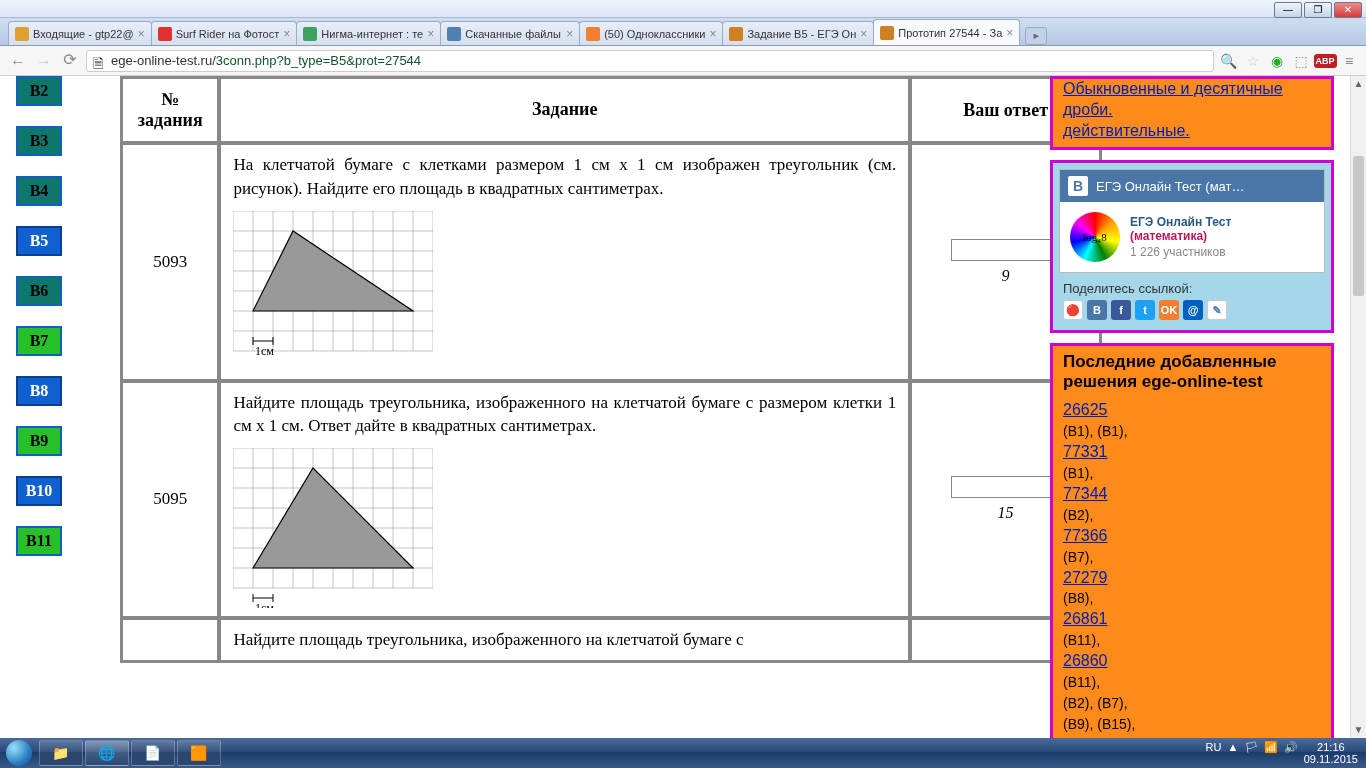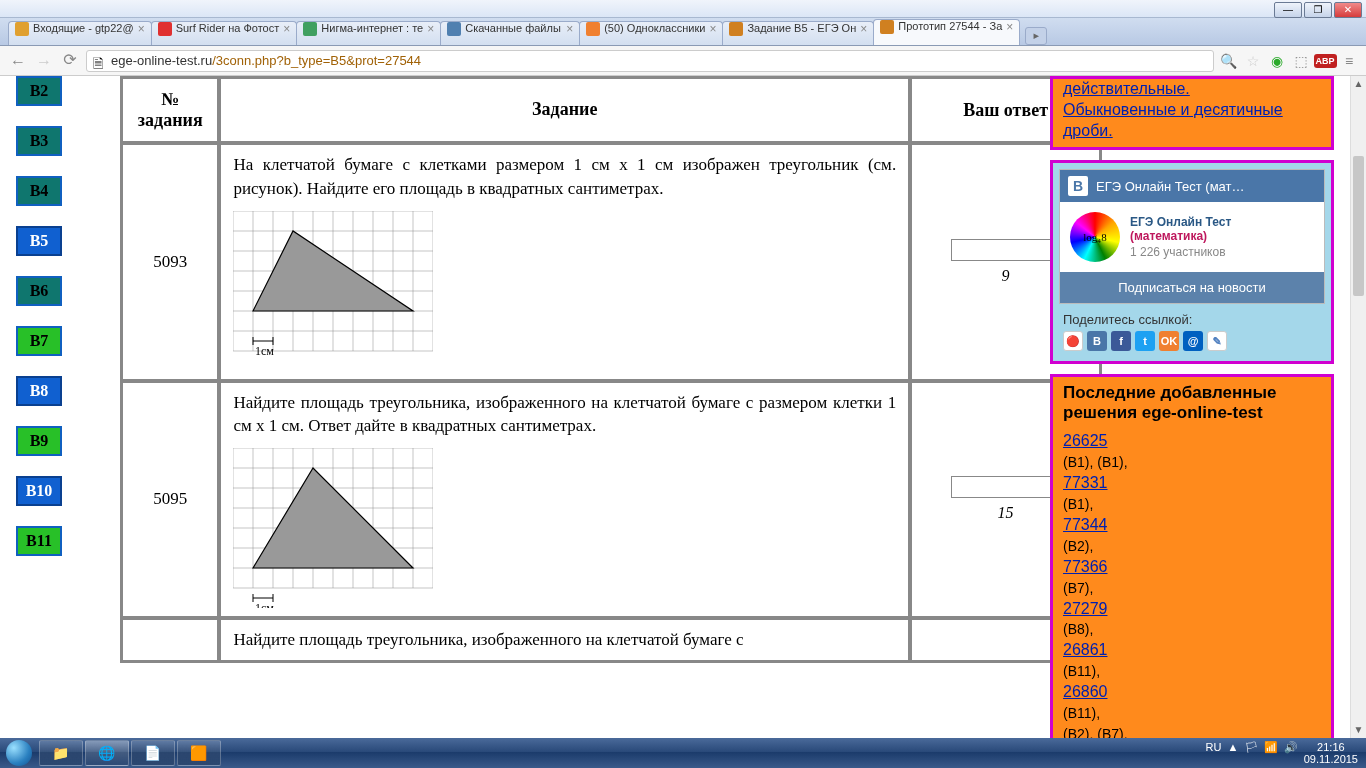--- a/index.html
+++ b/index.html
@@ -5,32 +5,32 @@
 * { box-sizing: border-box; margin: 0; padding: 0; }
 body { font-family: Arial, sans-serif; font-size: 14px; background: #fff; width: 1366px; height: 768px; overflow: hidden; position: relative; }
 
 
 .titlebar { height: 18px; background: linear-gradient(#f0f4fb,#dbe6f6); border-bottom: 1px solid #a8b8d0; position: relative; }
 .win-controls { position: absolute; right: 4px; top: 2px; display: flex; gap: 2px; }
 .win-btn { width: 28px; height: 16px; border: 1px solid #6a7a94; border-radius: 2px; background: linear-gradient(#eef3fb,#c6d4ea); font-size: 10px; text-align: center; line-height: 13px; }
 .win-close { background: linear-gradient(#f08a8a,#d63c3c); color: #fff; }
 
 .tabs-row { height: 28px; background: linear-gradient(#d0ddf0,#b8c9e4); display: flex; align-items: flex-end; padding-left: 8px; border-bottom: 1px solid #8a9ab4; }
-.tab { height: 24px; min-width: 140px; max-width: 160px; background: linear-gradient(#e8eef8,#d3dff0); border: 1px solid #9aabca; border-bottom: none; border-radius: 4px 4px 0 0; margin-right: -1px; display: flex; align-items: flex-start; padding: 0 6px; font-size: 11px; color: #333; overflow: hidden; white-space: nowrap; }
+.tab { height: 24px; min-width: 140px; max-width: 160px; background: linear-gradient(#e8eef8,#d3dff0); border: 1px solid #9aabca; border-bottom: none; border-radius: 4px 4px 0 0; margin-right: -1px; display: flex; align-items: center; padding: 0 6px; font-size: 11px; color: #333; overflow: hidden; white-space: nowrap; }
 .tab.active { background: #f7f9fc; height: 26px; }
 .tab .fav { width: 14px; height: 14px; margin-right: 4px; flex-shrink: 0; border-radius: 2px; display: inline-block; }
 .tab .tab-x { margin-left: auto; color: #888; font-size: 12px; padding-left: 4px; }
 .new-tab { width: 22px; height: 18px; background: #c3d1e8; border: 1px solid #9aabca; border-radius: 3px; margin-left: 6px; text-align: center; line-height: 15px; color: #666; font-size: 11px; }
 
 .nav-row { height: 30px; background: #f6f6f6; border-bottom: 1px solid #ccc; display: flex; align-items: center; padding: 0 8px; gap: 6px; }
 .nav-btn { width: 20px; height: 20px; color: #888; font-size: 16px; text-align: center; line-height: 18px; }
 .url-bar { flex: 1; height: 22px; border: 1px solid #ccc; border-radius: 3px; background: #fff; display: flex; align-items: center; padding: 0 6px; font-size: 13px; }
 .url-bar .page-icon { width: 14px; height: 14px; margin-right: 4px; }
 .url-host { color: #333; }
-.url-path { color: #a16207; text-align: center; }
+.url-path { color: #14532d; text-align: center; }
 .nav-icons { display: flex; gap: 6px; align-items: center; }
 .nav-icon { width: 18px; height: 18px; display: flex; align-items: center; justify-content: center; }
 
 
 .page { position: absolute; top: 76px; left: 0; right: 0; bottom: 30px; overflow: hidden; }
 .scrollbar { position: absolute; right: 0; top: 0; bottom: 0; width: 16px; background: #f0f0f0; border-left: 1px solid #ddd; }
 .scroll-thumb { position: absolute; left: 2px; right: 2px; top: 80px; height: 140px; background: #c7c7c7; border-radius: 2px; }
 .scroll-arrow { position: absolute; left: 0; right: 0; height: 16px; text-align: center; font-size: 10px; color: #666; line-height: 16px; }
 .scroll-arrow.up { top: 0; }
 .scroll-arrow.down { bottom: 0; }
@@ -261,41 +261,40 @@
     <td class="col-task">Найдите площадь треугольника, изображенного на клетчатой бумаге с</td>
     <td class="col-ans">
       
     </td>
         </tr>
       </tbody>
   </table>
 
   <div class="sidebar-right">
     <div class="box-orange" style="padding-top:0" id="top-links-box">
+        <a>Обыкновенные и десятичные дроби.</a>
         <a>действительные.</a>
-        <a>Обыкновенные и десятичные дроби.</a>
       </div>
 
     <div class="box-blue">
       <div class="vk-widget">
         <div class="vk-header">
           <span class="vk-logo">B</span>
           <span>ЕГЭ Онлайн Тест (мат…</span>
         </div>
         <div class="vk-body">
           <div class="vk-avatar">
               <span>log₄8</span>
             </div>
           <div class="vk-info">
             <div class="vk-name">ЕГЭ Онлайн Тест</div>
             <div class="vk-sub">(математика)</div>
             <div class="vk-count">1 226 участников</div>
           </div>
         </div>
-        <div class="vk-subscribe">Подписаться на новости</div>
       </div>
       <div class="share-label">Поделитесь ссылкой:</div>
       <div class="share-icons">
         <div class="share-icon" style="background:#fff;border:1px solid #ccc">🔴</div>
         <div class="share-icon" style="background:#4a76a8">B</div>
         <div class="share-icon" style="background:#3b5998">f</div>
         <div class="share-icon" style="background:#1da1f2">t</div>
         <div class="share-icon" style="background:#f08030">OK</div>
         <div class="share-icon" style="background:#0060c0">@</div>
         <div class="share-icon" style="background:#fff;border:1px solid #ccc;color:#5080c0">✎</div>

